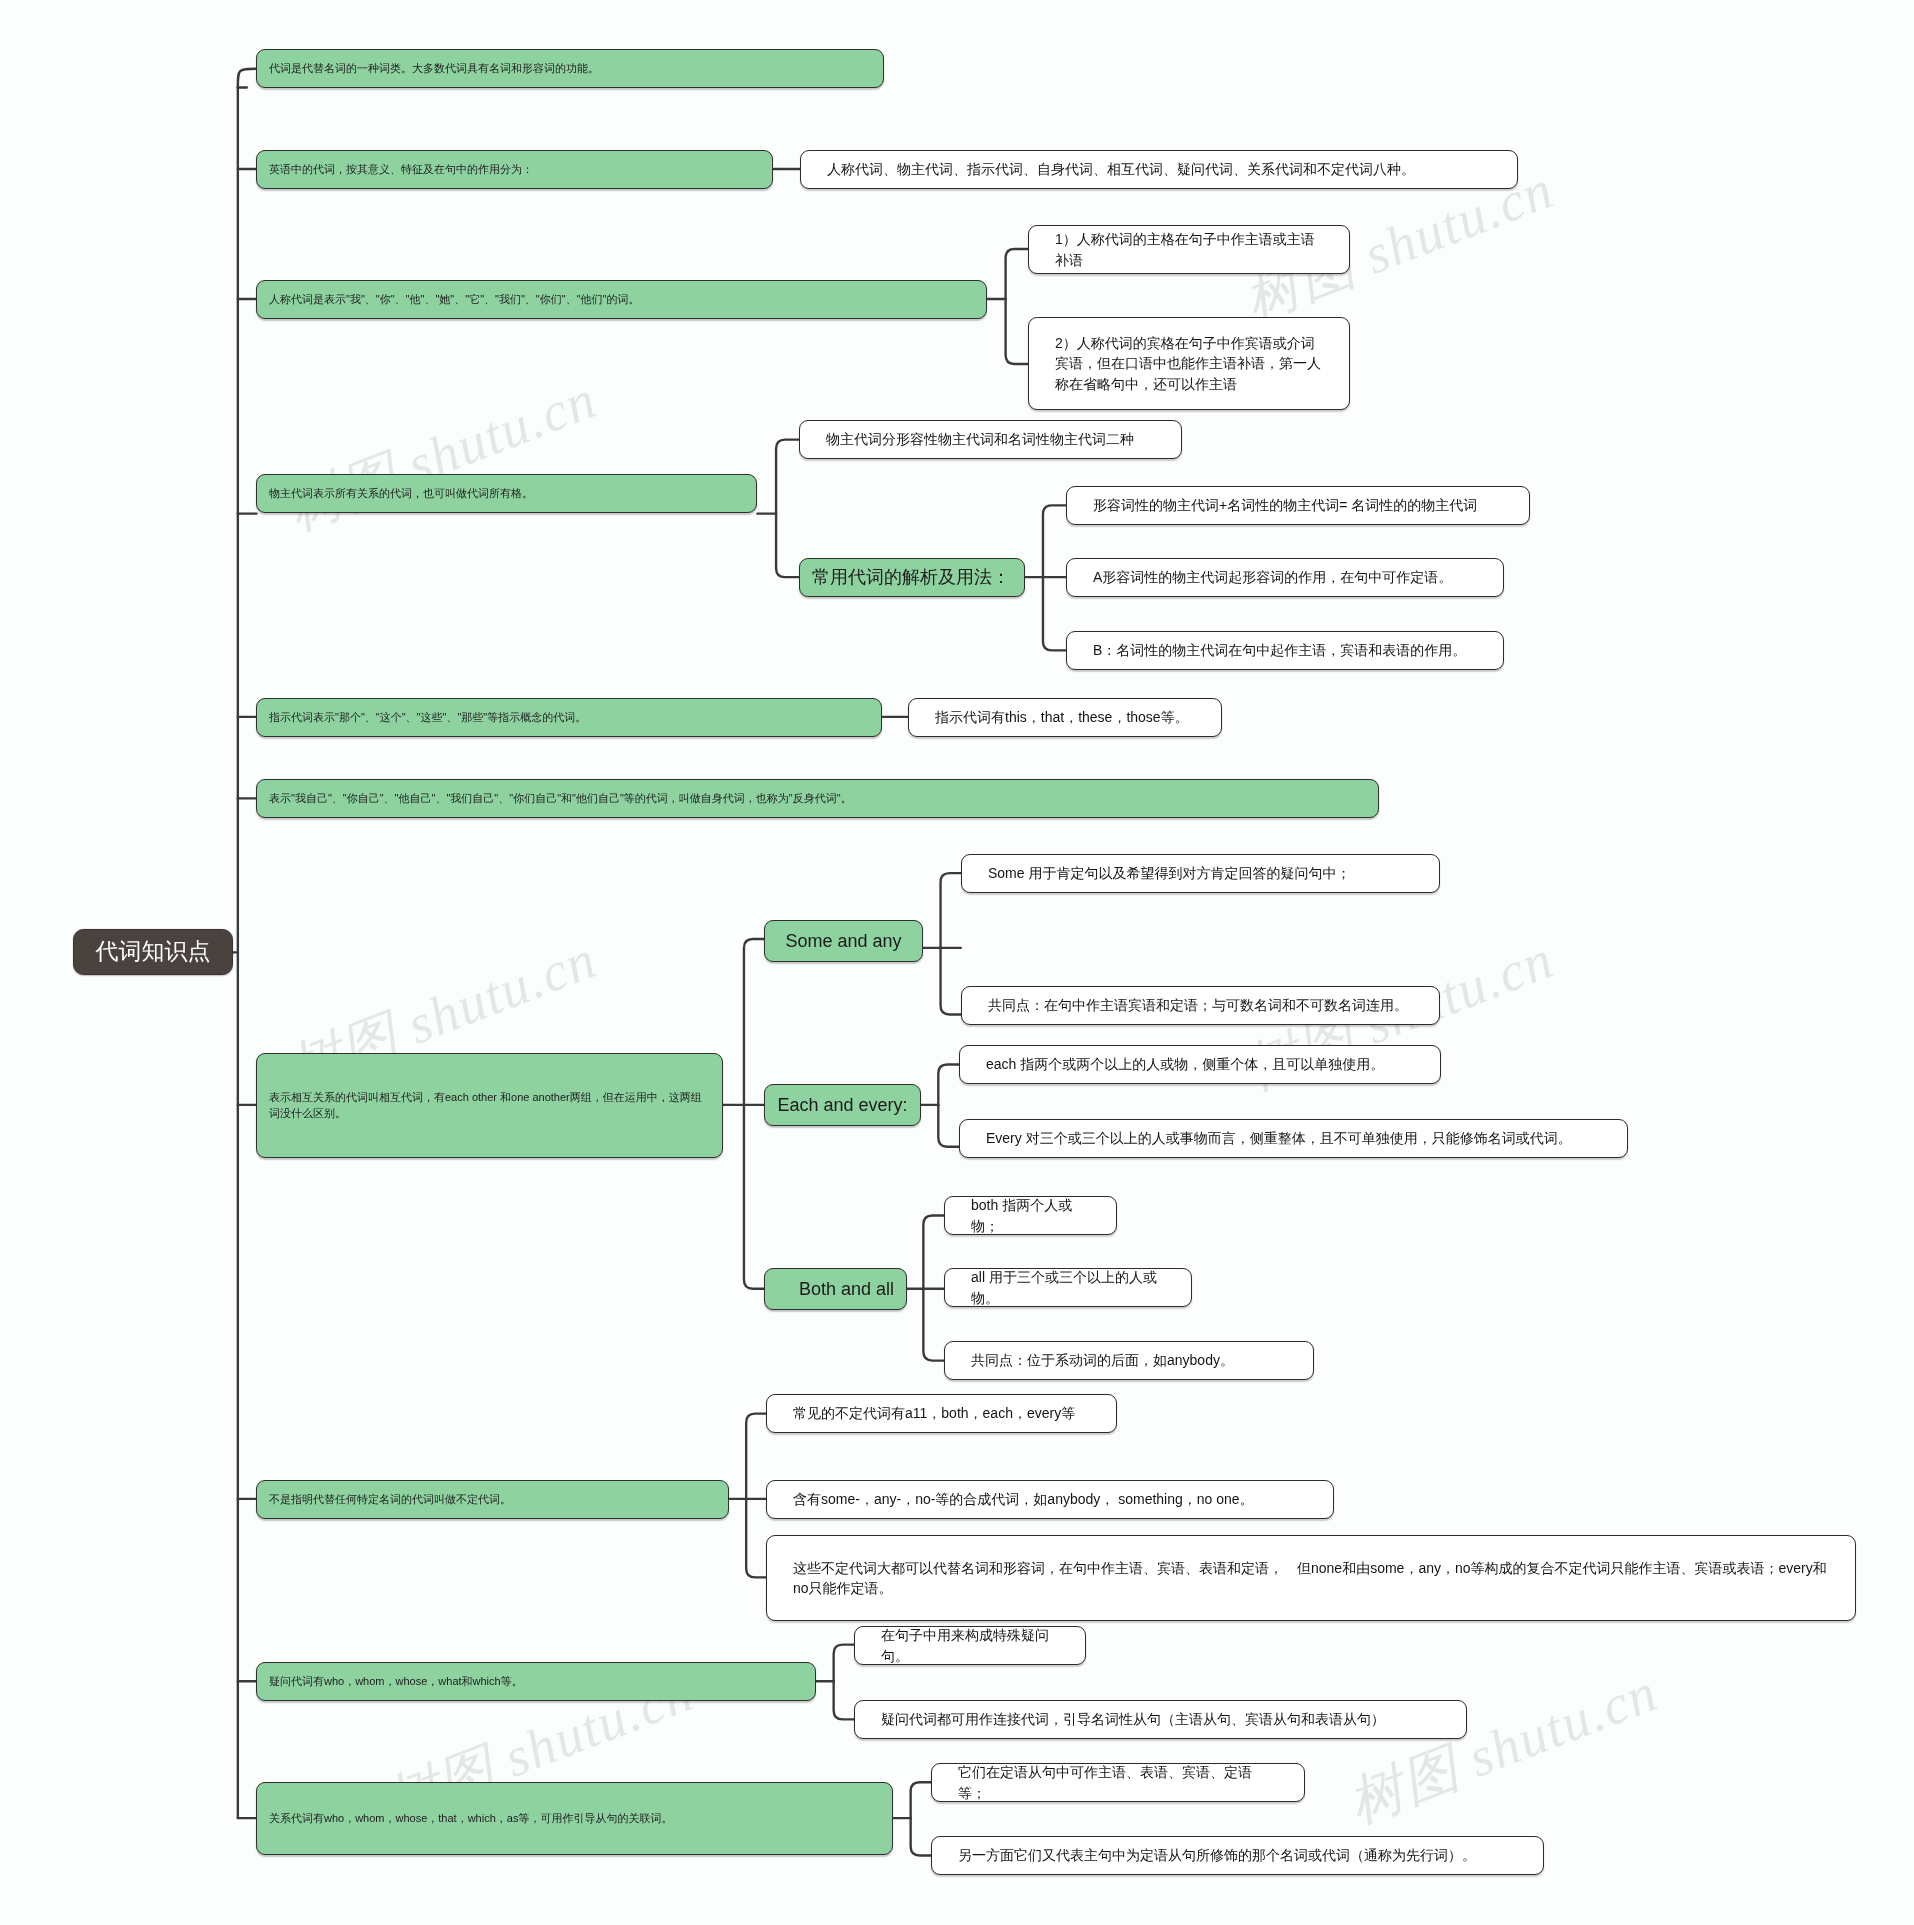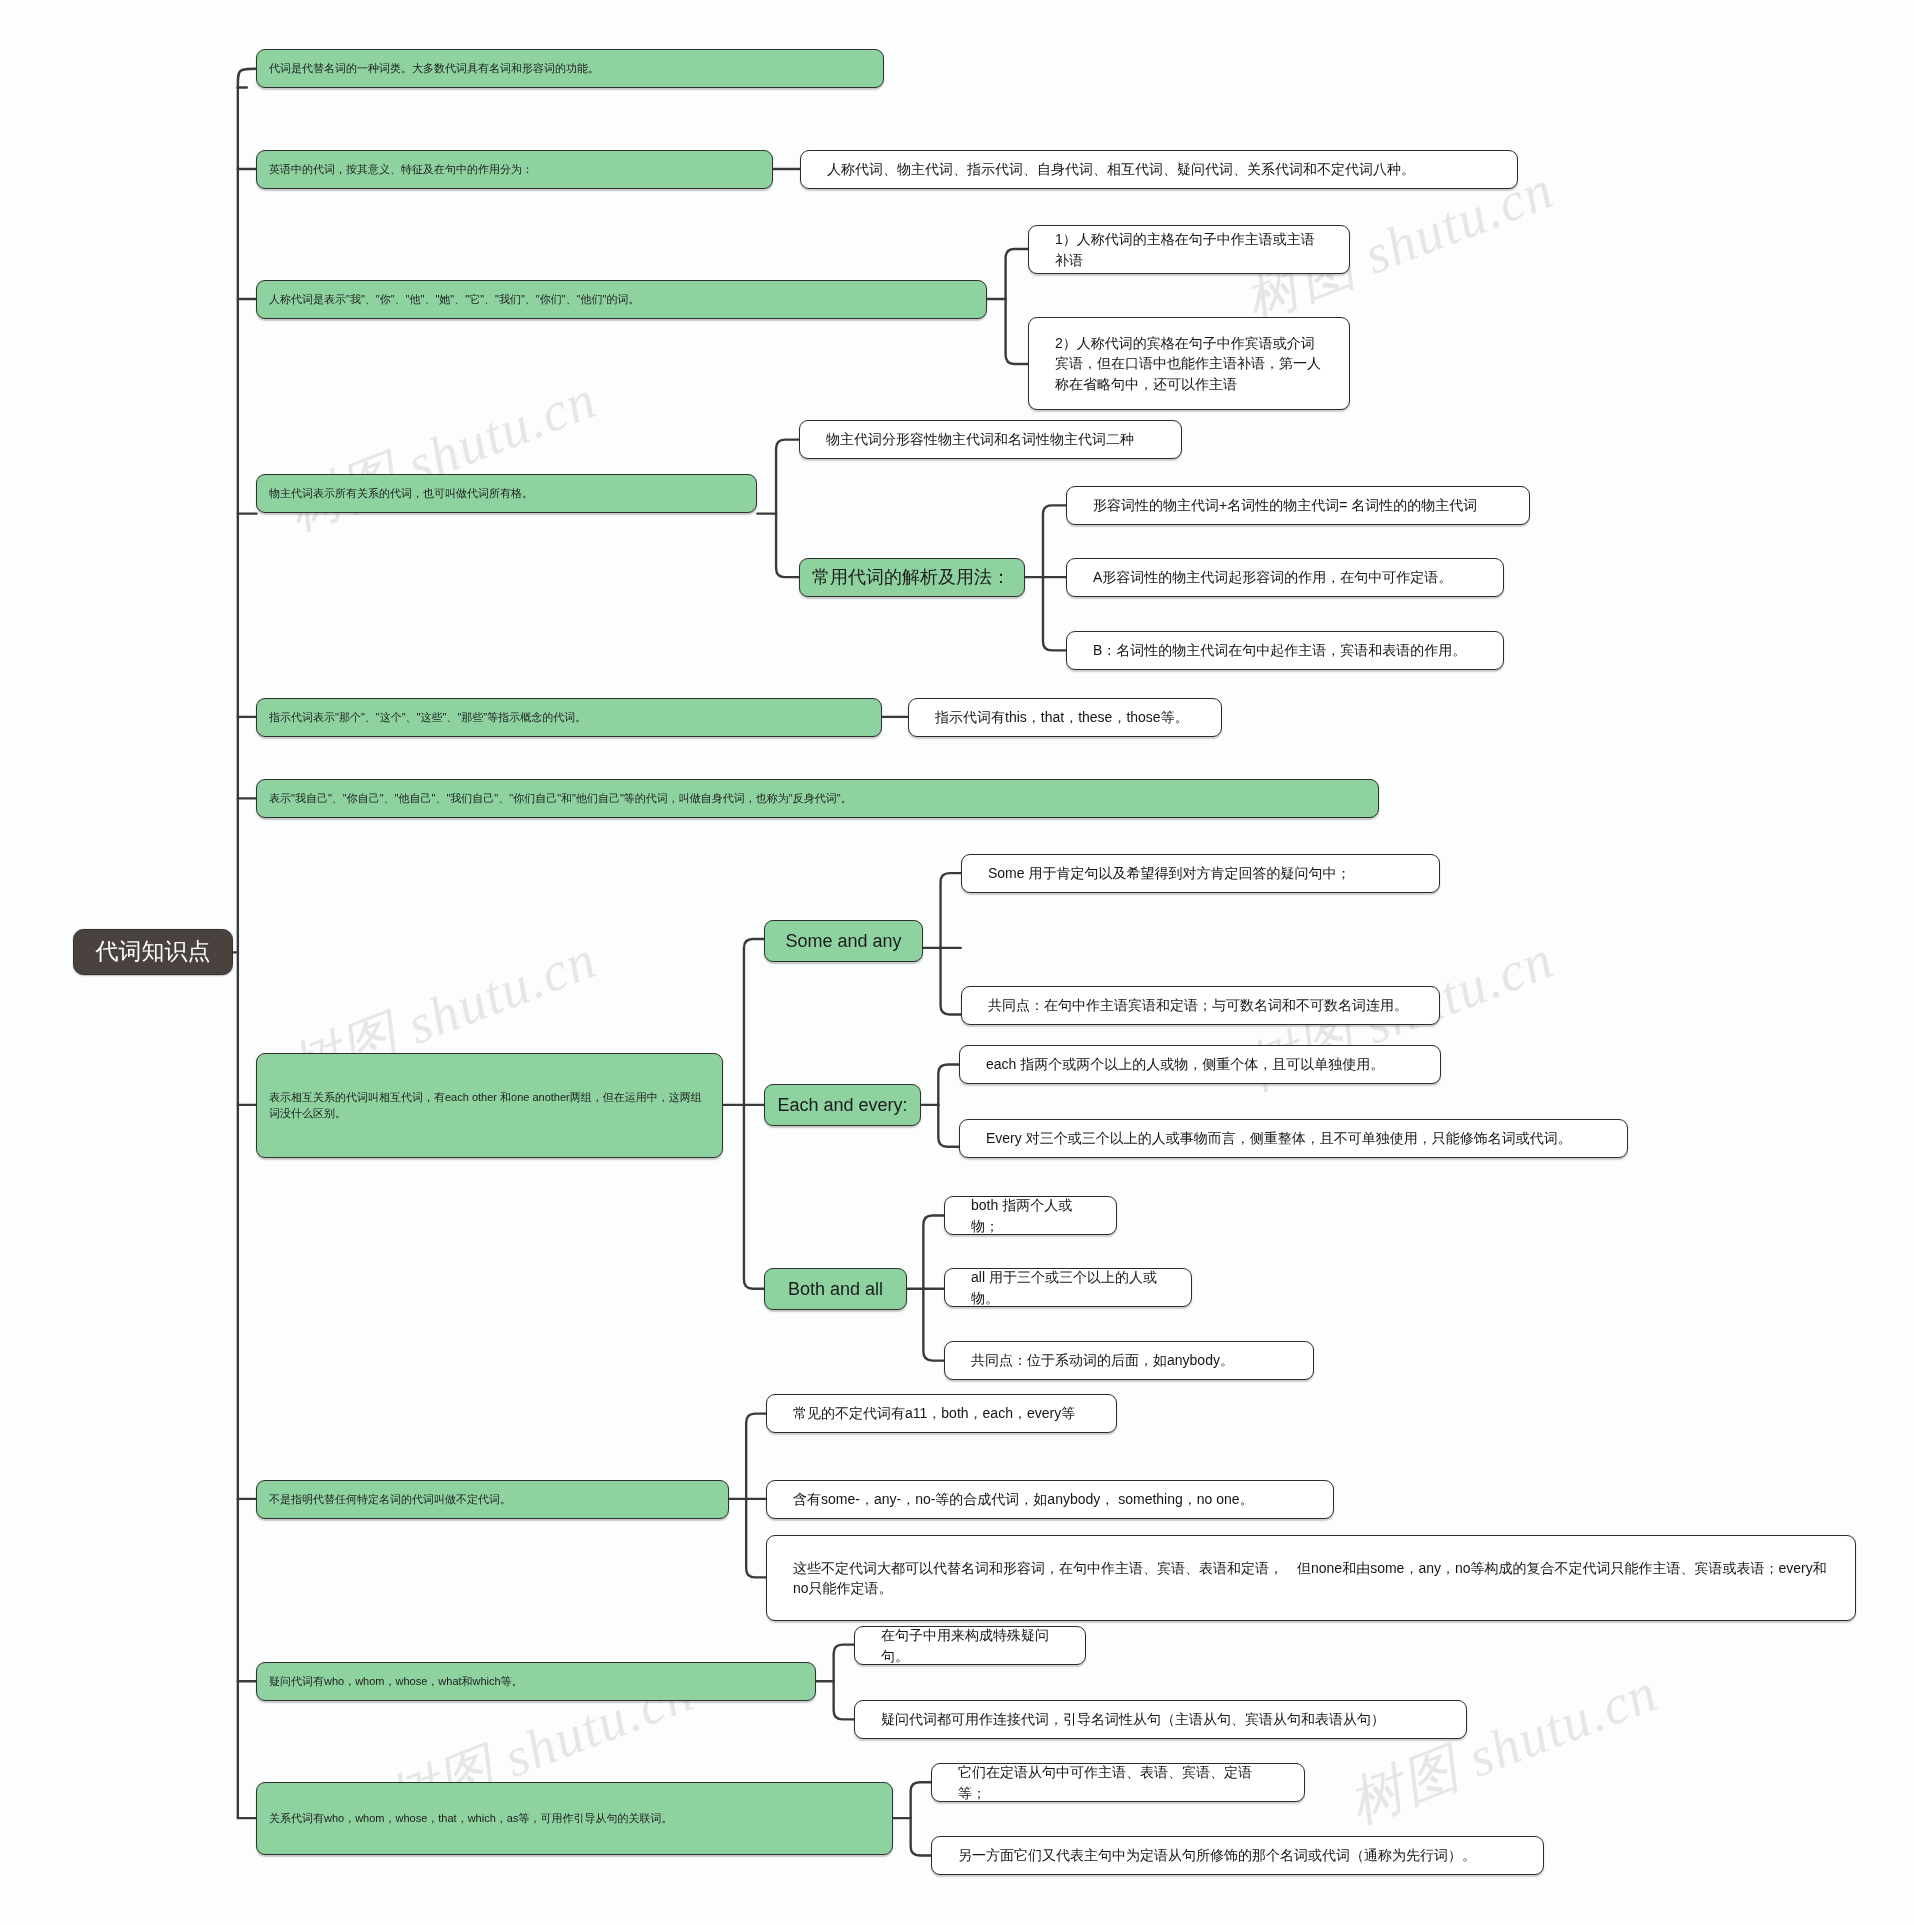--- a/index.html
+++ b/index.html
@@ -228,21 +228,21 @@
   <div class="node node-green small" style="left:764px; top:1084px; width:157px; height:42px; justify-content:center;">
     <span>Each and every:</span>
   </div>
   <div class="node node-white" style="left:959px; top:1045px; width:482px; height:39px;">
     <span>each 指两个或两个以上的人或物，侧重个体，且可以单独使用。</span>
   </div>
   <div class="node node-white" style="left:959px; top:1119px; width:669px; height:39px;">
     <span>Every 对三个或三个以上的人或事物而言，侧重整体，且不可单独使用，只能修饰名词或代词。</span>
   </div>
 
-  <div class="node node-green small" style="left:764px; top:1268px; width:143px; height:42px; justify-content:center;">
+  <div class="node node-green small" style="left:764px; top:1268px; width:143px; height:42px; justify-content:flex-end;">
     <span>Both and all</span>
   </div>
   <div class="node node-white" style="left:944px; top:1196px; width:173px; height:39px;">
     <span>both 指两个人或物；</span>
   </div>
   <div class="node node-white" style="left:944px; top:1268px; width:248px; height:39px;">
     <span>all 用于三个或三个以上的人或物。</span>
   </div>
   <div class="node node-white" style="left:944px; top:1341px; width:370px; height:39px;">
     <span>共同点：位于系动词的后面，如anybody。</span>

